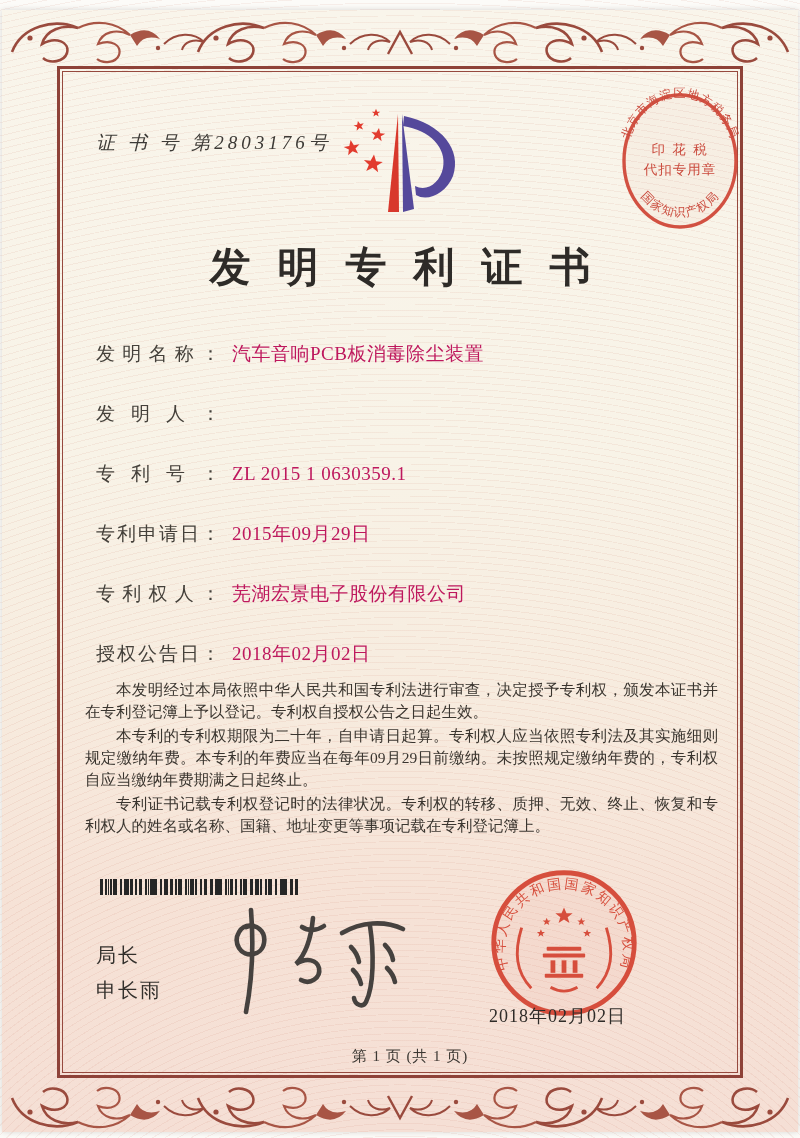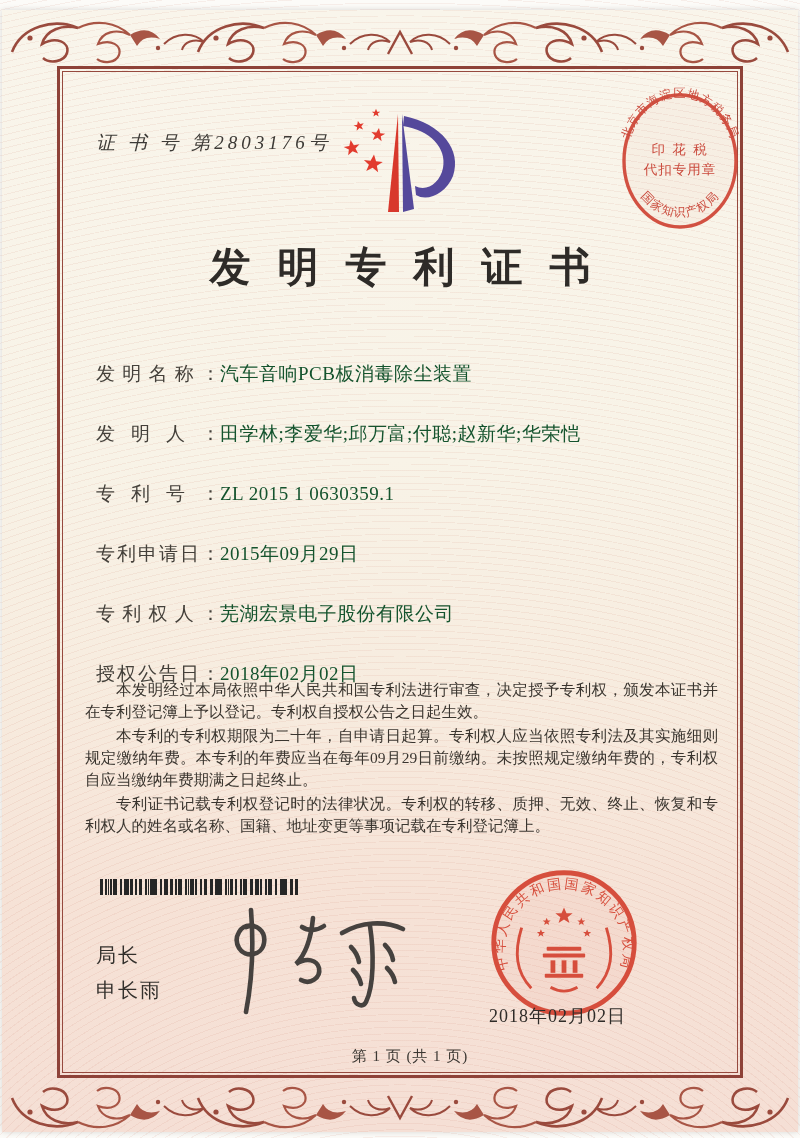--- a/index.html
+++ b/index.html
@@ -33,27 +33,27 @@
     position:absolute;left:96px;top:130px;
     font-size:19px;letter-spacing:4px;color:#3d3a36;font-style:italic;
   }
   .logo{position:absolute;left:330px;top:100px;width:152px;height:130px;}
   .tax-stamp{position:absolute;left:610px;top:80px;width:140px;height:162px;opacity:.92;}
   .title{
     position:absolute;left:0;right:0;top:240px;
     text-align:center;font-size:41px;font-weight:600;color:#2e2b28;
     letter-spacing:27px;text-indent:27px;
   }
-  .fields{position:absolute;left:96px;top:361px;right:80px;}
+  .fields{position:absolute;left:96px;top:341px;right:80px;}
   .field-row{display:flex;align-items:baseline;height:60px;font-size:19px;}
   .field-label{
     display:inline-block;width:124px;flex:0 0 124px;
     text-align:justify;text-align-last:justify;color:#44403a;
   }
-  .field-value{margin-left:0;color:#14532d;letter-spacing:.5px;white-space:nowrap;}
+  .field-value{margin-left:12px;color:#be185d;letter-spacing:.5px;white-space:nowrap;}
   .body-text{
     position:absolute;left:85px;right:82px;top:679px;
     font-size:15.5px;line-height:22px;color:#3a352f;text-align:justify;
   }
   .body-text p{margin:0 0 2px 0;text-indent:2em;}
   .barcode{
     position:absolute;left:100px;top:879px;width:198px;height:16px;
     background:
       repeating-linear-gradient(90deg,#262626 0 2px,rgba(0,0,0,0) 2px 5px),
       repeating-linear-gradient(90deg,#262626 0 1px,rgba(0,0,0,0) 1px 8px),
@@ -152,21 +152,20 @@
 
   <div class="title">发明专利证书</div>
 
   <div class="fields">
     <div class="field-row">
       <span class="field-label">发明名称：</span>
       <span class="field-value">汽车音响PCB板消毒除尘装置</span>
     </div>
     <div class="field-row">
       <span class="field-label">发明人：</span>
-      <span class="field-value">田学林;李爱华;邱万富;付聪;赵新华;华荣恺</span>
     </div>
     <div class="field-row">
       <span class="field-label">专利号：</span>
       <span class="field-value">ZL 2015 1 0630359.1</span>
     </div>
     <div class="field-row">
       <span class="field-label">专利申请日：</span>
       <span class="field-value">2015年09月29日</span>
     </div>
     <div class="field-row">

